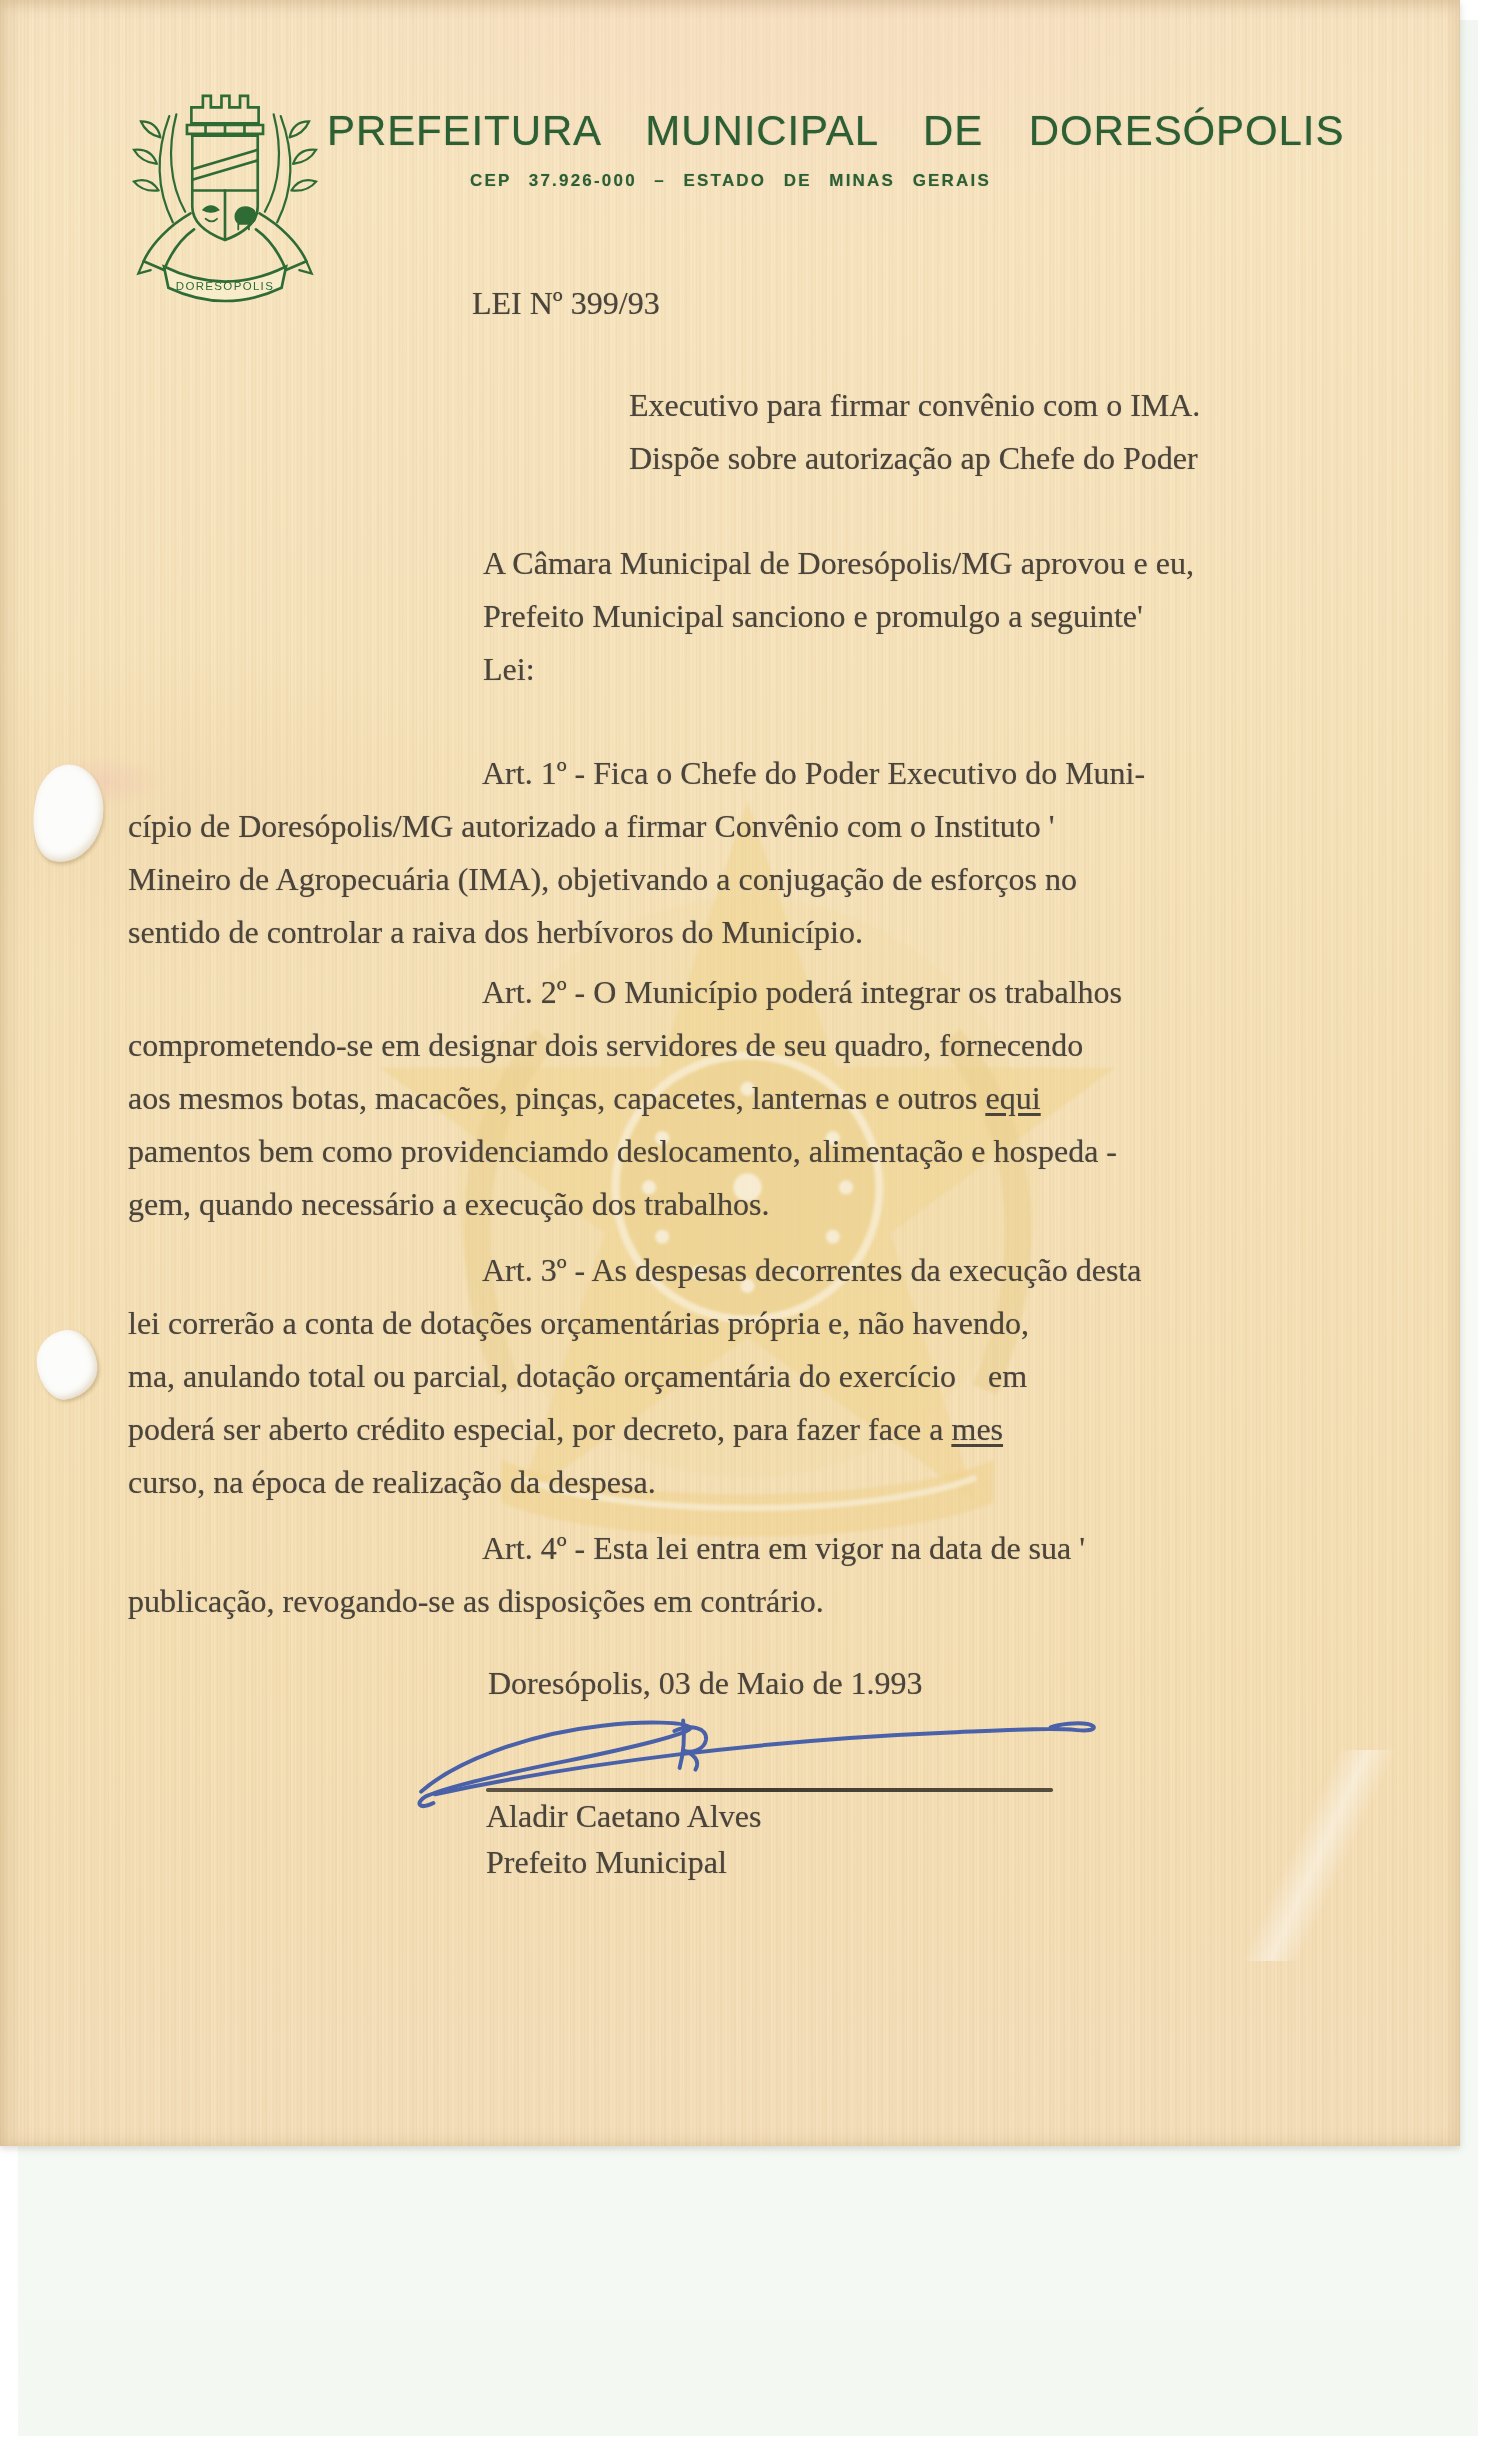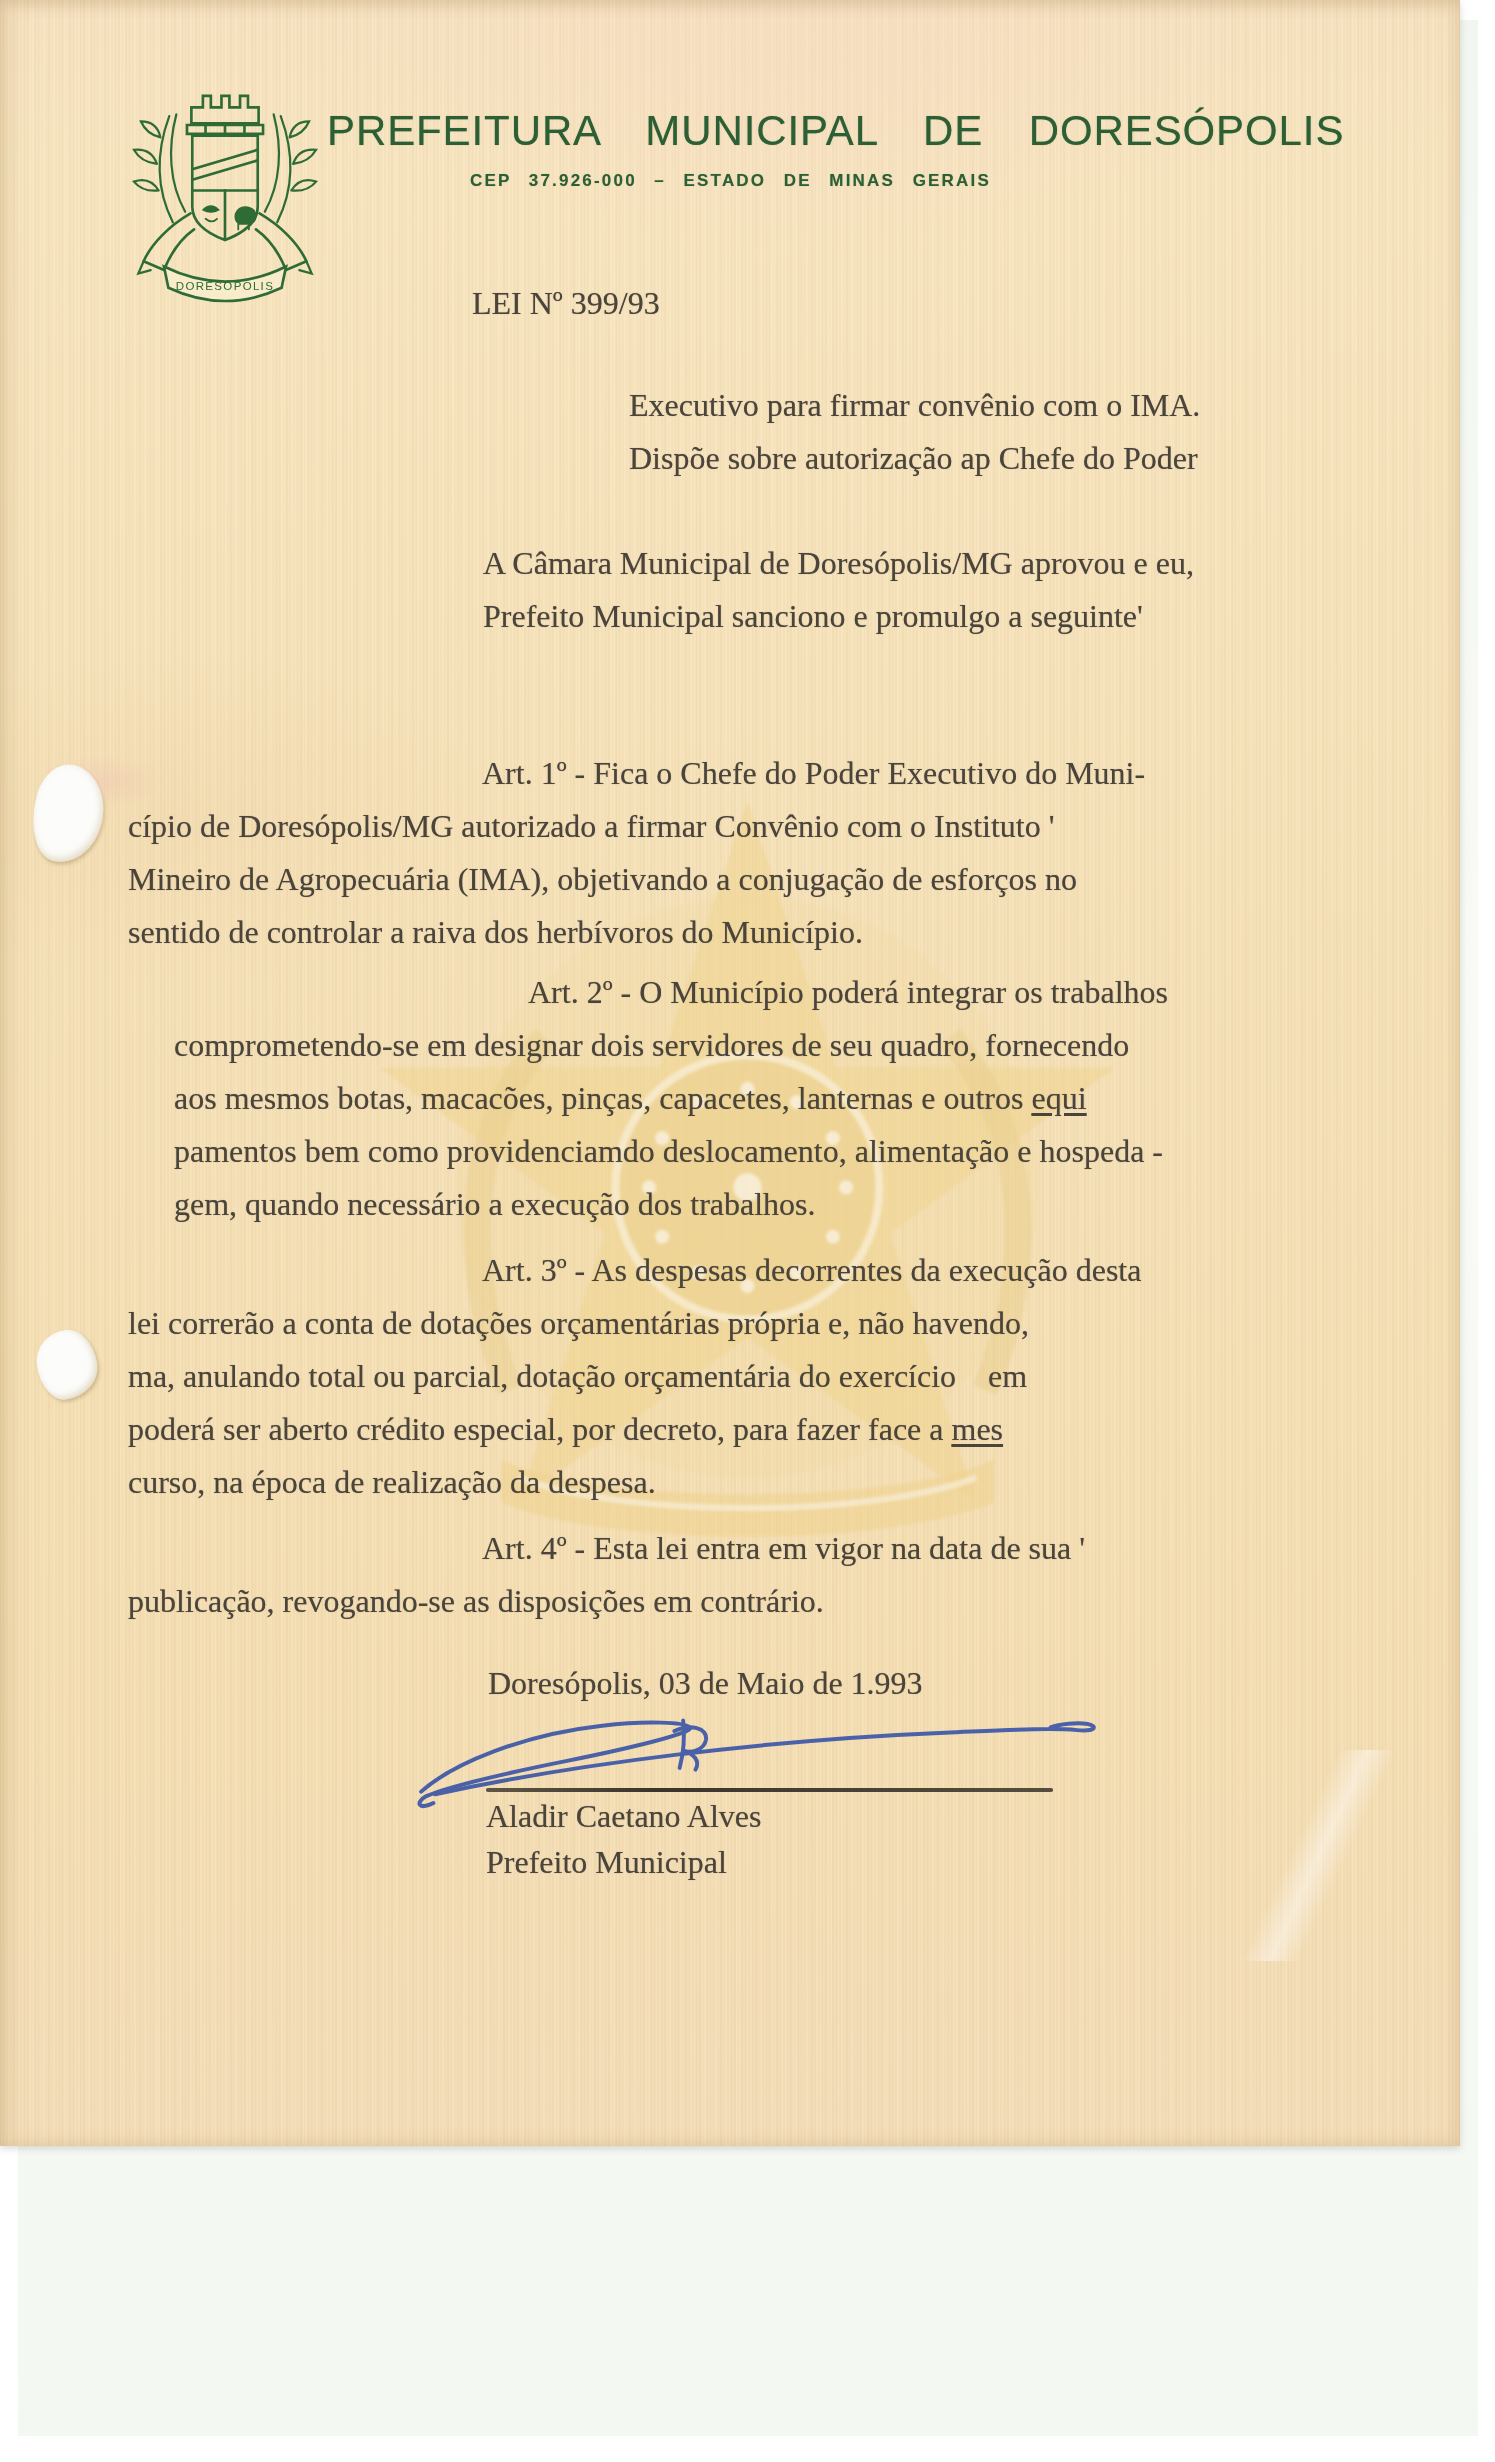--- a/index.html
+++ b/index.html
@@ -142,29 +142,30 @@
 
   <div class="law-number tline">LEI Nº 399/93</div>
 
   <div class="epigraph block">
       <div class="tline">Executivo para firmar convênio com o IMA.</div>
       <div class="tline">Dispõe sobre autorização ap Chefe do Poder</div>
     </div>
   <div class="preamble block">
       <div class="tline">A Câmara Municipal de Doresópolis/MG aprovou e eu,</div>
       <div class="tline">Prefeito Municipal sanciono e promulgo a seguinte'</div>
+      <div class="tline">Lei:</div>
     </div>
   <div>
       <div class="art-block" style="top: 747px;">
         <div class="tline ind">Art. 1º - Fica o Chefe do Poder Executivo do Muni-</div>
         <div class="tline">cípio de Doresópolis/MG autorizado a firmar Convênio com o Instituto '</div>
         <div class="tline">Mineiro de Agropecuária (IMA), objetivando a conjugação de esforços no</div>
         <div class="tline">sentido de controlar a raiva dos herbívoros do Município.</div>
       </div>
-      <div class="art-block" style="top: 966px; margin-left: 46px;">
+      <div class="art-block" style="top: 966px;">
         <div class="tline ind">Art. 2º - O Município poderá integrar os trabalhos</div>
         <div class="tline">comprometendo-se em designar dois servidores de seu quadro, fornecendo</div>
         <div class="tline">aos mesmos botas, macacões, pinças, capacetes, lanternas e outros <span class="usyl">equi</span></div>
         <div class="tline">pamentos bem como providenciamdo deslocamento, alimentação e hospeda -</div>
         <div class="tline">gem, quando necessário a execução dos trabalhos.</div>
       </div>
       <div class="art-block" style="top: 1244px;">
         <div class="tline ind">Art. 3º - As despesas decorrentes da execução desta</div>
         <div class="tline">lei correrão a conta de dotações orçamentárias própria e, não havendo,</div>
         <div class="tline">ma, anulando total ou parcial, dotação orçamentária do exercício    em</div>

